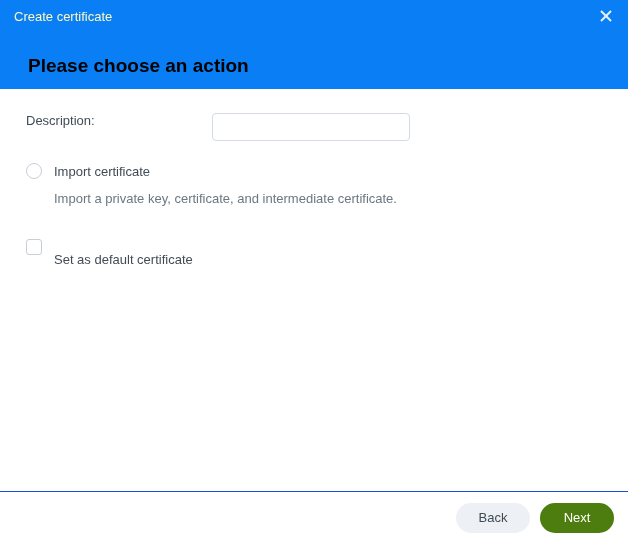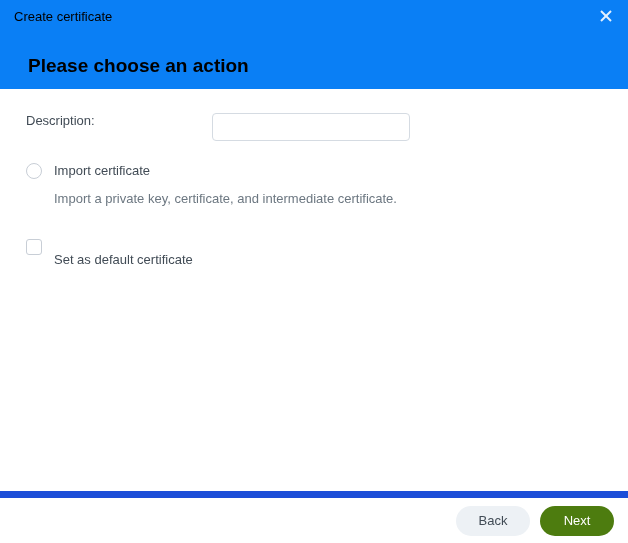--- a/index.html
+++ b/index.html
@@ -21,21 +21,21 @@
       flex-direction: column;
       position: relative;
     }
     .header-top {
       display: flex;
       align-items: center;
       height: 32px;
     }
     .header-title {
       font-size: 13px;
-      color: #000000;
+      color: #fef9c3;
       font-weight: 500;
       text-align: center;
     }
     .close-icon {
       position: absolute;
       right: 13px;
       top: 7px;
       width: 18px;
       height: 18px;
       cursor: pointer;
@@ -72,21 +72,21 @@
       height: 28px;
       border: 1px solid #d5dbe2;
       border-radius: 4px;
       padding: 0 8px;
       font-size: 13px;
       outline: none;
     }
     .option-block { margin-bottom: 18px; }
     .radio-row {
       display: flex;
-      align-items: flex-start;
+      align-items: center;
       margin-bottom: 10px;
       cursor: pointer;
     }
     .radio-outer {
       width: 16px;
       height: 16px;
       border: 1px solid #c8ced6;
       border-radius: 50%;
       margin-right: 12px;
       display: flex;
@@ -129,21 +129,21 @@
       margin-right: 12px;
       flex-shrink: 0;
       background: #fff;
     }
     .checkbox-label {
       font-size: 13px;
       color: #414b55;
       margin-top: 24px;
     }
     .footer {
-      border-top: 7px solid #1d4ed8;
+      border-top: 1px solid #1d4ed8;
       height: 52px;
       display: flex;
       align-items: center;
       justify-content: flex-end;
       padding: 0 14px;
       gap: 10px;
     }
     .btn {
       height: 30px;
       min-width: 74px;

